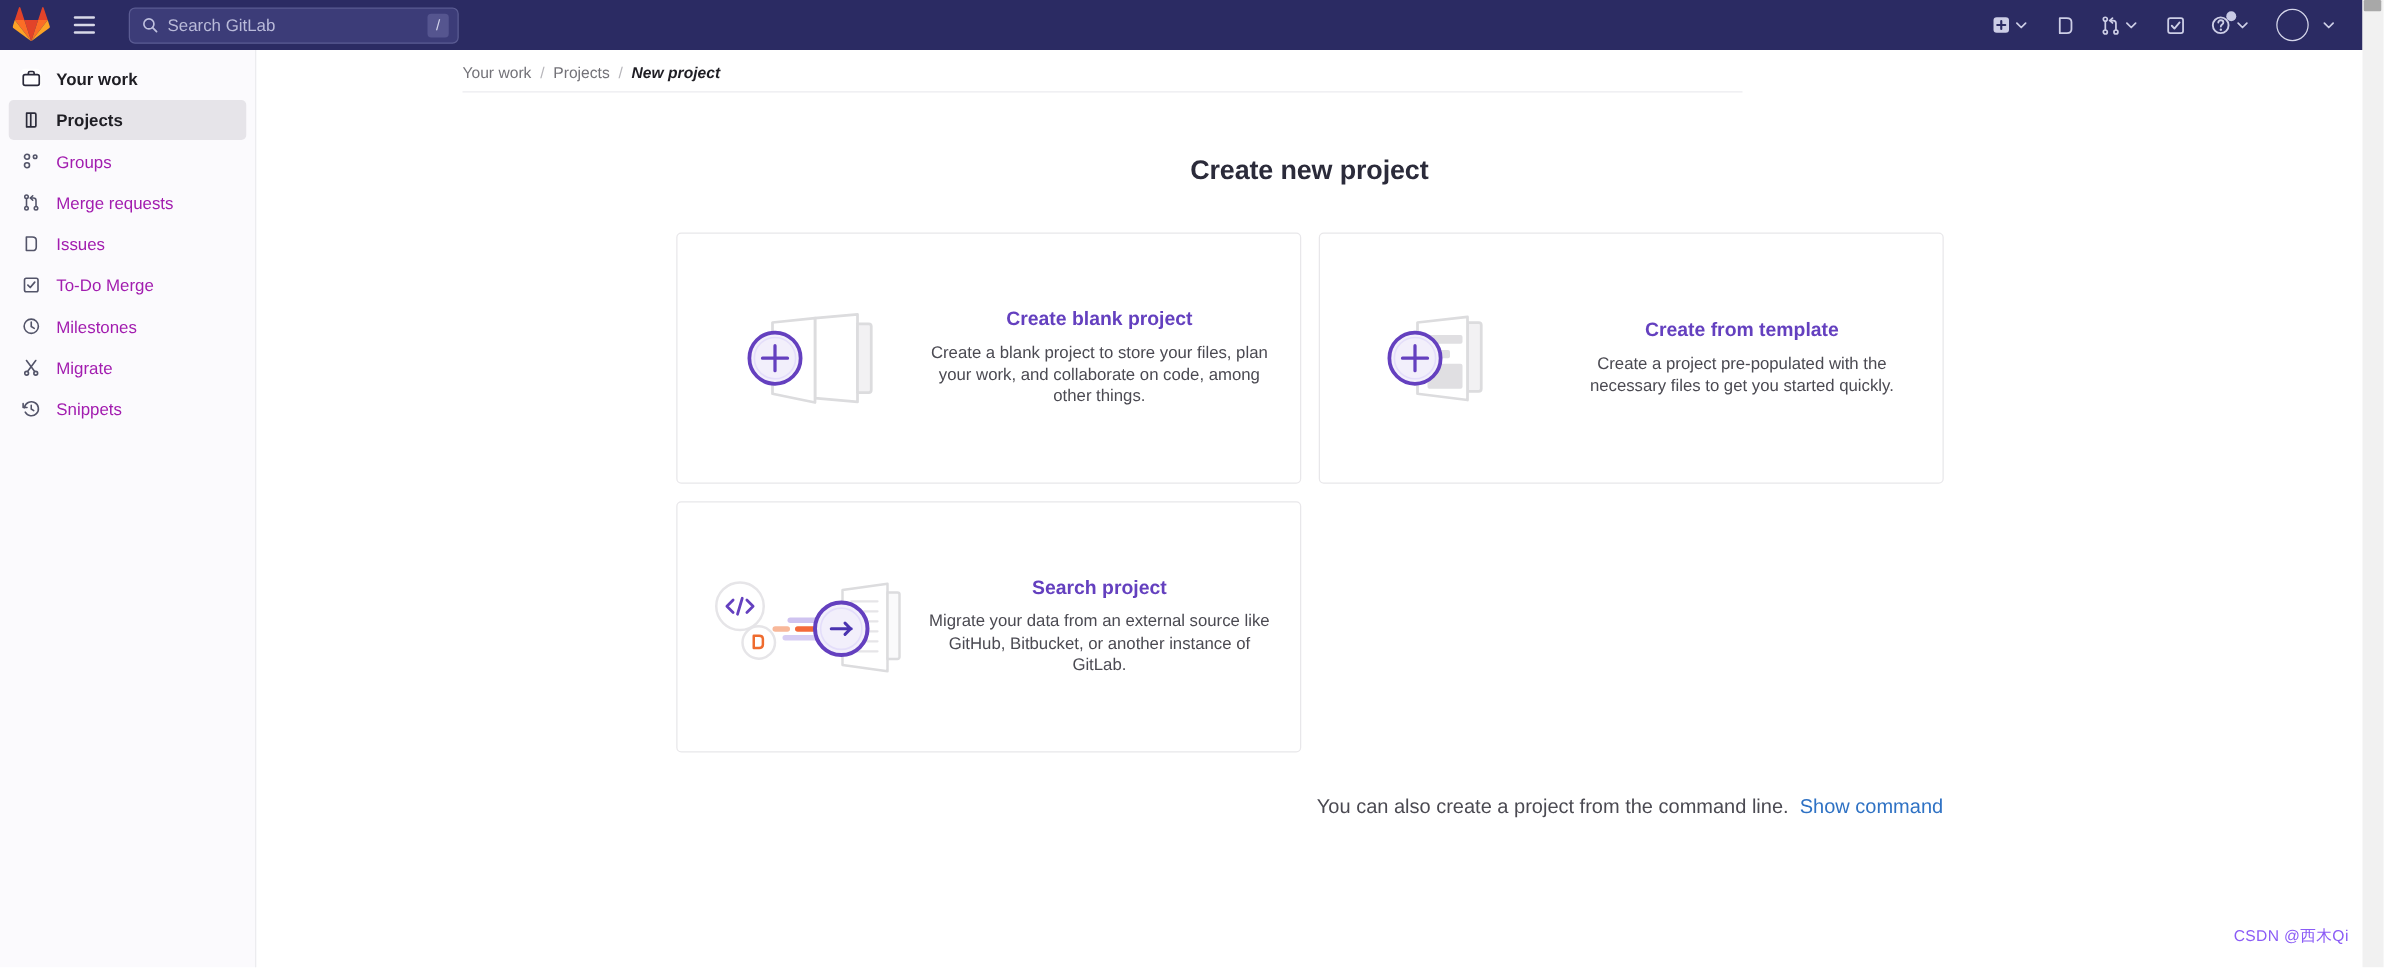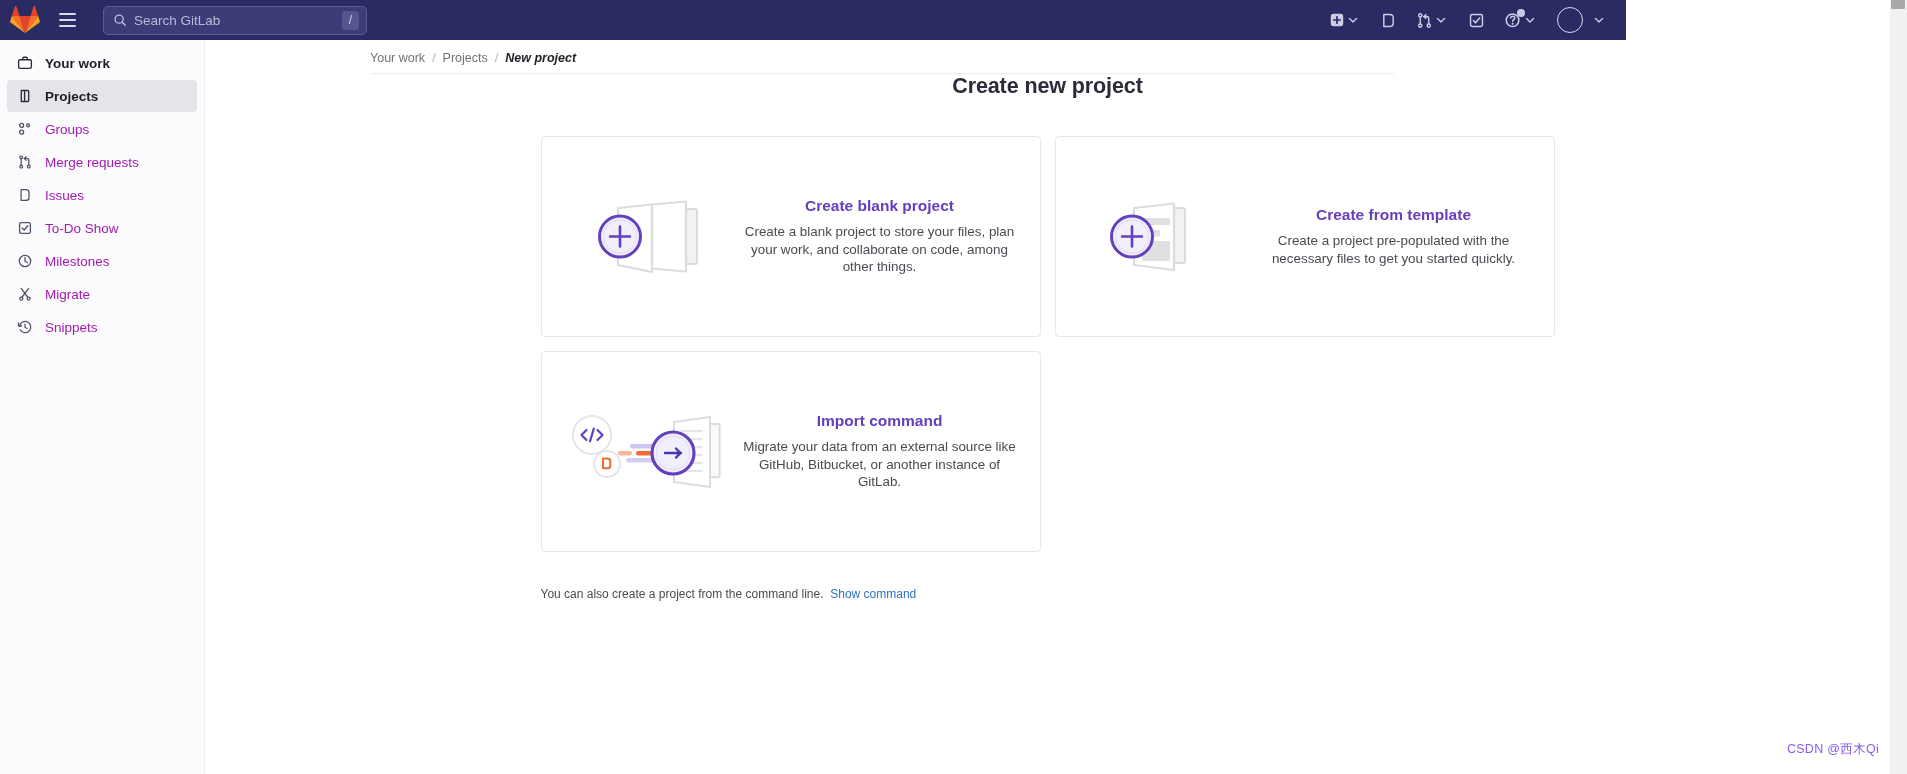--- a/index.html
+++ b/index.html
@@ -8,21 +8,21 @@
     overflow: hidden;
     background: #fff;
     font-family: "Liberation Sans", sans-serif;
     -webkit-font-smoothing: antialiased;
   }
   body { position: relative; }
 
   
   #topbar {
     position: absolute; top: 0; left: 0;
-    width: 1626px; height: 40px;
+    width: 1890px; height: 40px;
     background: #2b2b63;
     display: flex; align-items: center;
     padding: 0 14px 0 8px;
     z-index: 30;
   }
   #gitlab-logo { width: 30px; height: 30px; margin-left: 2px; flex: none; }
   #hamburger {
     width: 30px; height: 30px; margin-left: 12px; flex: none;
     display: flex; flex-direction: column; justify-content: center;
     align-items: center; gap: 4px; cursor: pointer; border-radius: 4px;
@@ -122,20 +122,21 @@
     width: 1024px; height: 1px; background: #ececef;
   }
 
   #content {
     position: absolute; top: 34px; left: 0;
     width: 1685px;
   }
   #page-title {
     text-align: center;
     font-size: 21.5px; font-weight: 700; color: #2b2b3a;
+    margin-top: 50px;
     letter-spacing: -0.1px;
   }
 
   #cards {
     width: 1014px; margin: 37px auto 0 auto;
     display: flex; flex-wrap: wrap; gap: 14px; text-align: center;
   }
   .card {
     width: 500px; height: 201px;
     border: 1px solid #e8e7ea;
@@ -152,22 +153,22 @@
   .card-title {
     font-size: 15.5px; font-weight: 700; color: #6440bf;
     margin-bottom: 8px;
   }
   .card-desc {
     font-size: 13.4px; color: #4b4a52; line-height: 1.32;
   }
 
   #cli-note {
     width: 1014px; margin: 35px auto 0 auto;
-    text-align: left;
-    font-size: 12px; color: #4b4a52;
+    text-align: right;
+    font-size: 16px; color: #4b4a52;
   }
   #cli-link { color: #2f72c4; cursor: pointer; }
 
   
   #scrollbar-track {
     position: absolute; top: 0; right: 0;
     width: 17px; height: 774px;
     background: #f1f1f1;
     z-index: 40;
   }
@@ -354,21 +355,21 @@
     <span class="lbl">Issues</span>
   </div>
 
   <div class="nav-item">
     <span class="ico">
       <svg width="16" height="16" viewBox="0 0 16 16">
         <rect x="2.6" y="2.6" width="10.8" height="10.8" rx="1.4" fill="none" stroke="#535469" stroke-width="1.3"></rect>
         <path d="M5.3 8.1 7.2 10 10.8 5.7" fill="none" stroke="#535469" stroke-width="1.35" stroke-linecap="round" stroke-linejoin="round"></path>
       </svg>
     </span>
-    <span class="lbl">To-Do Show</span>
+    <span class="lbl">To-Do Merge</span>
   </div>
 
   <div class="nav-item">
     <span class="ico">
       <svg width="16" height="16" viewBox="0 0 16 16">
         <circle cx="8" cy="8" r="5.7" fill="none" stroke="#535469" stroke-width="1.3"></circle>
         <path d="M8 4.7V8.2l2.4 1.5" fill="none" stroke="#535469" stroke-width="1.3" stroke-linecap="round"></path>
       </svg>
     </span>
     <span class="lbl">Milestones</span>
@@ -482,21 +483,21 @@
             <rect x="56" y="57" width="14" height="4.4" rx="2.2" fill="#f8b89a"></rect>
             <rect x="74" y="57" width="22" height="4.4" rx="2.2" fill="#f4693a"></rect>
             <rect x="64" y="64" width="32" height="4.4" rx="2.2" fill="#d7cdf3"></rect>
 
             <circle cx="111" cy="59" r="21" fill="#f2effb" stroke="#6440bf" stroke-width="3.2"></circle>
             <circle cx="111" cy="59" r="16.5" fill="none" stroke="#e4defa" stroke-width="1.3"></circle>
             <path d="M103 59h16M114 54.5l4.5 4.5-4.5 4.5" fill="none" stroke="#4a33b0" stroke-width="2.4" stroke-linecap="round" stroke-linejoin="round"></path>
           </svg>
         </div>
         <div class="card-body">
-          <div class="card-title">Import command</div>
+          <div class="card-title">Search project</div>
           <div class="card-desc">Migrate your data from an external source like GitHub, Bitbucket, or another instance of GitLab.</div>
         </div>
       </div>
 
     </div>
 
     <div id="cli-note">
       <span>You can also create a project from the command line.</span>
       <span>&nbsp;</span><span id="cli-link">Show command</span>
     </div>

